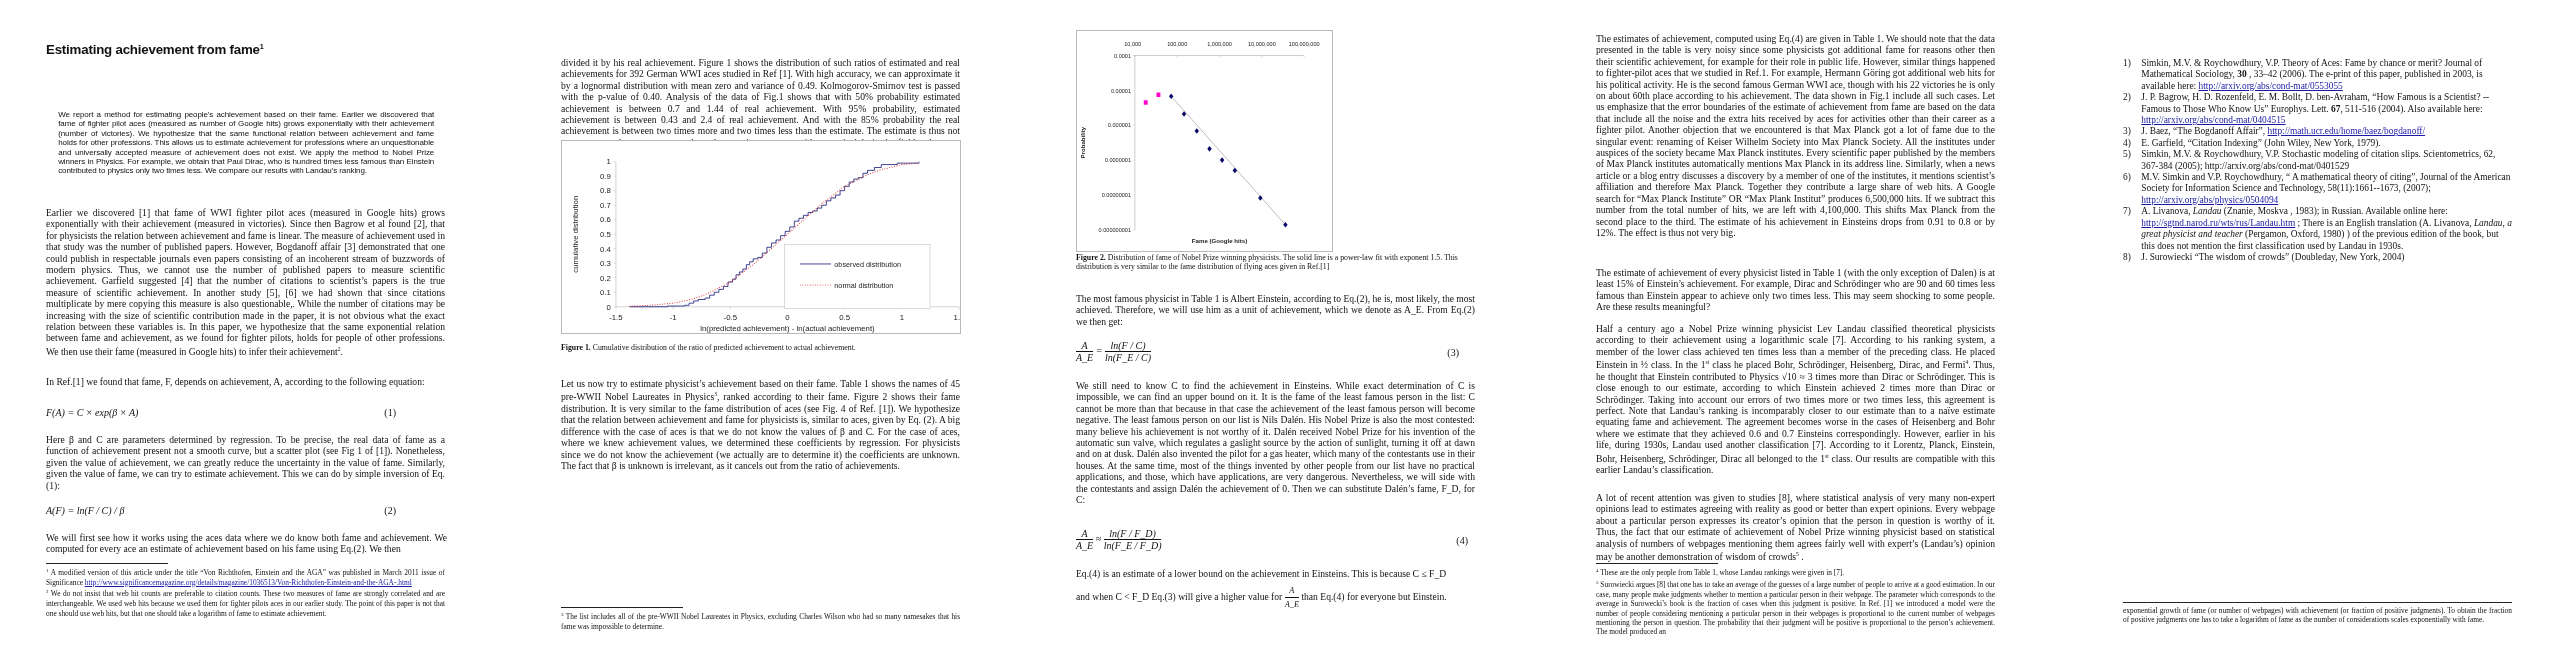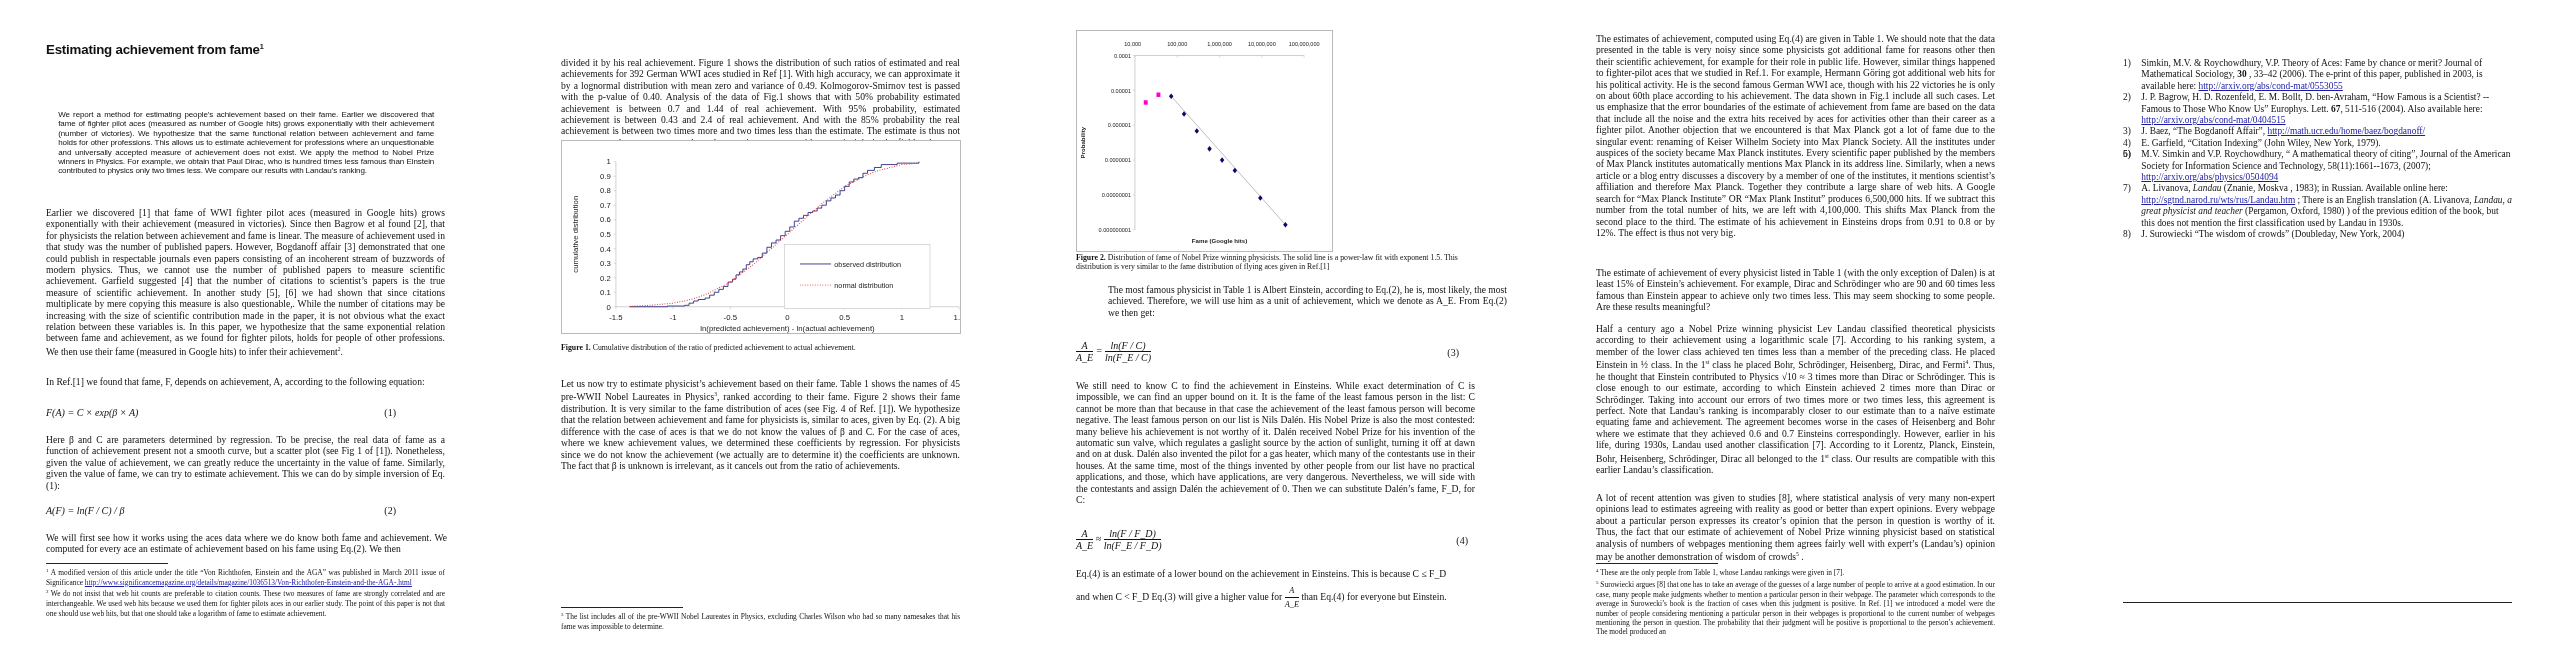--- a/index.html
+++ b/index.html
@@ -182,21 +182,21 @@
         <path d="M238.0205275107832 206.62907214965662 L242.0205275107832 211.62907214965662 L238.0205275107832 216.62907214965662 L234.0205275107832 211.62907214965662 Z" fill="#0a0a6a"></path>
         <path d="M260.6130358668745 226.8 L264.6130358668745 231.8 L260.6130358668745 236.8 L256.6130358668745 231.8 Z" fill="#0a0a6a"></path>
         <path d="M283.4913155373371 245.64447772856522 L287.4913155373371 250.64447772856522 L283.4913155373371 255.64447772856522 L279.4913155373371 250.64447772856522 Z" fill="#0a0a6a"></path>
         <path d="M329.2478748782622 294.7952528407793 L333.2478748782622 299.7952528407793 L329.2478748782622 304.7952528407793 L325.2478748782622 299.7952528407793 Z" fill="#0a0a6a"></path>
         <path d="M374.27899005831387 342.8523849665423 L378.27899005831387 347.8523849665423 L374.27899005831387 352.8523849665423 L370.27899005831387 347.8523849665423 Z" fill="#0a0a6a"></path>
       </svg>
   </div>
   <div class="caption" style="top:253px; left:0; width:400px;">
     <b>Figure 2.</b><span> Distribution of fame of Nobel Prize winning physicists. The solid line is a power-law fit with exponent 1.5. This distribution is very similar to the fame distribution of flying aces given in Ref.[1]</span>
   </div>
-  <div class="block" style="top:284px; width:399px;margin-left:32px;">
+  <div class="block" style="top:293px; width:399px;">
     <p class="txt">The most famous physicist in Table 1 is Albert Einstein, according to Eq.(2), he is, most likely, the most achieved. Therefore, we will use him as a unit of achievement, which we denote as A_E. From Eq.(2) we then get:</p>
   </div>
   <div class="eq" style="top:340px; width:383px;">
     <span class="frac"><span class="top">A</span><span>A_E</span></span>
     <span>=</span>
     <span class="frac"><span class="top">ln(F / C)</span><span>ln(F_E / C)</span></span>
     <span class="num" style="top:6.7px; right:0;">(3)</span>
   </div>
   <div class="block" style="top:380px; width:399px;">
     <p class="txt">We still need to know C to find the achievement in Einsteins. While exact determination of C is impossible, we can find an upper bound on it. It is the fame of the least famous person in the list: C cannot be more than that because in that case the achievement of the least famous person will become negative. The least famous person on our list is Nils Dalén. His Nobel Prize is also the most contested:  many believe his achievement is not worthy of it. Dalén received Nobel Prize for his invention of the automatic sun valve, which regulates a gaslight source by the action of sunlight, turning it off at dawn and on at dusk. Dalén also invented the pilot for a gas heater, which many of the contestants use in their houses. At the same time, most of the things invented by other people from our list have no practical applications, and those, which have applications, are very dangerous. Nevertheless, we will side with the contestants and assign Dalén the achievement of 0. Then we can substitute Dalén’s fame, F_D, for C:</p>
@@ -234,20 +234,21 @@
     <div><sup>5</sup> <span>Surowiecki argues [8]  that one has to take an average of the guesses of a large number of people to arrive at a good estimation. In our case, many people make judgments whether to mention a particular person in their webpage. The parameter which corresponds to the average in Surowecki’s book is the fraction of cases when this judgment is positive. In Ref. [1] we introduced a model were the number of people considering mentioning a particular person in their webpages is proportional to the current number of webpages mentioning the person in question. The probability that their judgment will be positive is proportional to the person’s achievement. The model produced an</span></div>
   </div>
 </div>
 
 <div class="page p5">
   <div class="refs" id="refs">
       <p class="ref"><span class="rn">1)</span><span>Simkin, M.V. &amp; Roychowdhury, V.P. Theory of Aces: Fame by chance or merit? Journal of Mathematical Sociology, </span><span style="font-weight: bold;">30</span><span> , 33–42 (2006). The e-print of this paper, published in 2003, is available here: </span><a class="link">http://arxiv.org/abs/cond-mat/0553055</a></p>
       <p class="ref"><span class="rn">2)</span><span>J. P. Bagrow, H. D. Rozenfeld, E. M. Bollt, D. ben-Avraham, “How Famous is a Scientist? -- Famous to Those Who Know Us” Europhys. Lett. </span><span style="font-weight: bold;">67</span><span>, 511-516 (2004). Also available here: </span><a class="link">http://arxiv.org/abs/cond-mat/0404515</a></p>
       <p class="ref"><span class="rn">3)</span><span>J. Baez, “The Bogdanoff Affair”, </span><a class="link">http://math.ucr.edu/home/baez/bogdanoff/</a></p>
       <p class="ref"><span class="rn">4)</span><span>E. Garfield, “Citation Indexing” (John Wiley, New York, 1979).</span></p>
-      <p class="ref"><span class="rn">5)</span></p>
+      <p class="ref"><span class="rn">5)</span><span>Simkin, M.V.  &amp; Roychowdhury, V.P. Stochastic modeling of citation slips. Scientometrics, 62, 367-384 (2005); http://arxiv.org/abs/cond-mat/0401529</span></p>
       <p class="ref"><span class="rn">6)</span><span>M.V. Simkin and V.P. Roychowdhury, “ A mathematical theory of citing”, Journal of the American Society for Information Science and Technology, 58(11):1661--1673, (2007);  </span><a class="link">http://arxiv.org/abs/physics/0504094</a></p>
       <p class="ref"><span class="rn">7)</span><span>A. Livanova, </span><span style="font-style: italic;">Landau</span><span> (Znanie, Moskva , 1983); in Russian. Available online here: </span><a class="link">http://sgtnd.narod.ru/wts/rus/Landau.htm</a><span> ; There is an English translation (A. Livanova, </span><span style="font-style: italic;">Landau, a great physicist and teacher</span><span> (Pergamon, Oxford, 1980) ) of the previous edition of the book, but this does not mention the first classification used by Landau in 1930s.</span></p>
       <p class="ref"><span class="rn">8)</span><span>J. Surowiecki “The wisdom of crowds” (Doubleday, New York, 2004)</span></p>
     </div>
   <div class="fn-rule" style="top:602px; width:389px;"></div>
+  <div class="fn" style="top:606px; width:389px;">exponential growth of fame (or number of webpages) with achievement (or fraction of positive judgments). To obtain the fraction of positive judgments one has to take a logarithm of fame as the number of considerations scales exponentially with fame.</div>
 </div>
 
 
 </body></html>

